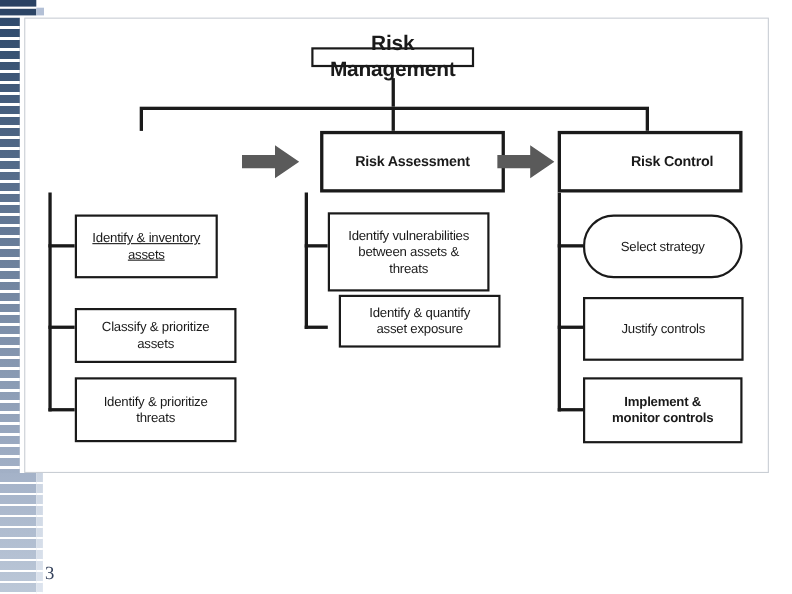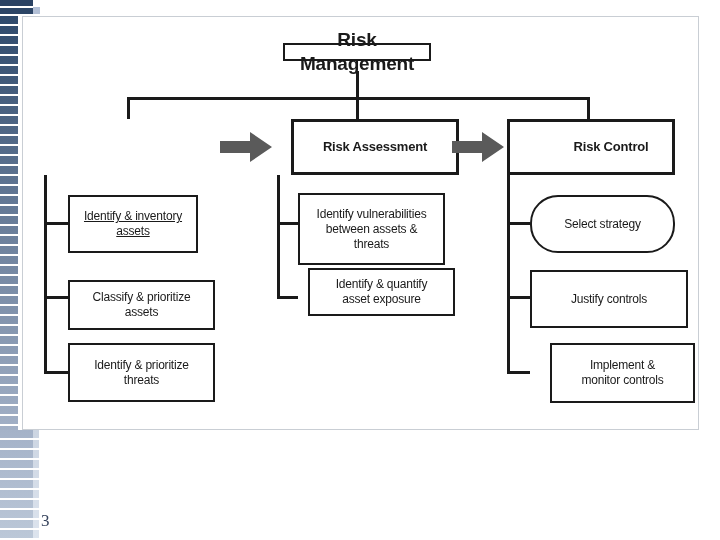--- a/index.html
+++ b/index.html
@@ -24,32 +24,32 @@
   .panel{position:absolute;left:22px;top:16px;width:675px;height:412px;
     background:#ffffff;border:1px solid #c9ced4;}
   
   .node{
     position:absolute;box-sizing:border-box;background:#ffffff;border:2px solid #1a1a1a;
     display:flex;align-items:center;justify-content:center;text-align:center;
     color:#1a1a1a;white-space:pre-line;line-height:1.25;letter-spacing:-0.2px;
   }
   .hdr{border-width:3px;font-weight:bold;font-size:13px;}
   .child{font-size:12px;font-weight:normal;}
-  .child.bold{font-weight:normal;margin-left:20px;}
+  .child.bold{font-weight:bold;}
   .b-root{left:283px;top:43px;width:148px;height:18px;border-width:2px;font-weight:bold;font-size:19px;}
   .b-h1{left:44px;top:119px;width:169px;height:56px;}
   .b-h2{left:277px;top:119px;width:168px;height:56px;margin-left:14px;}
   .b-h3{left:507px;top:119px;width:168px;height:56px;padding-left:40px;}
   .b-c11{left:68px;top:195px;width:130px;height:58px;text-decoration:underline;}
   .b-c12{left:68px;top:280px;width:147px;height:50px;}
   .b-c13{left:68px;top:343px;width:147px;height:59px;}
   .b-c21{left:298px;top:193px;width:147px;height:72px;}
   .b-c22{left:298px;top:268px;width:147px;height:48px;margin-left:10px;}
   .b-c31{left:530px;top:195px;width:145px;height:58px;border-radius:28px;}
-  .b-c32{left:530px;top:270px;width:158px;height:58px;}
+  .b-c32{left:530px;top:270px;width:146px;height:58px;}
   .b-c33{left:530px;top:343px;width:145px;height:60px;}
   
   .ln{position:absolute;background:#1a1a1a;}
   .v-root{left:356px;top:71px;width:3px;height:26px;}
   .h-main{left:127px;top:97px;width:463px;height:3px;}
   .v-l{left:127px;top:100px;width:3px;height:19px;}
   .v-m{left:356px;top:100px;width:3px;height:19px;}
   .v-r{left:587px;top:100px;width:3px;height:19px;}
   .spine-l{left:44px;top:175px;width:3px;height:199px;}
   .stub-l1{left:44px;top:222px;width:24px;height:3px;}

